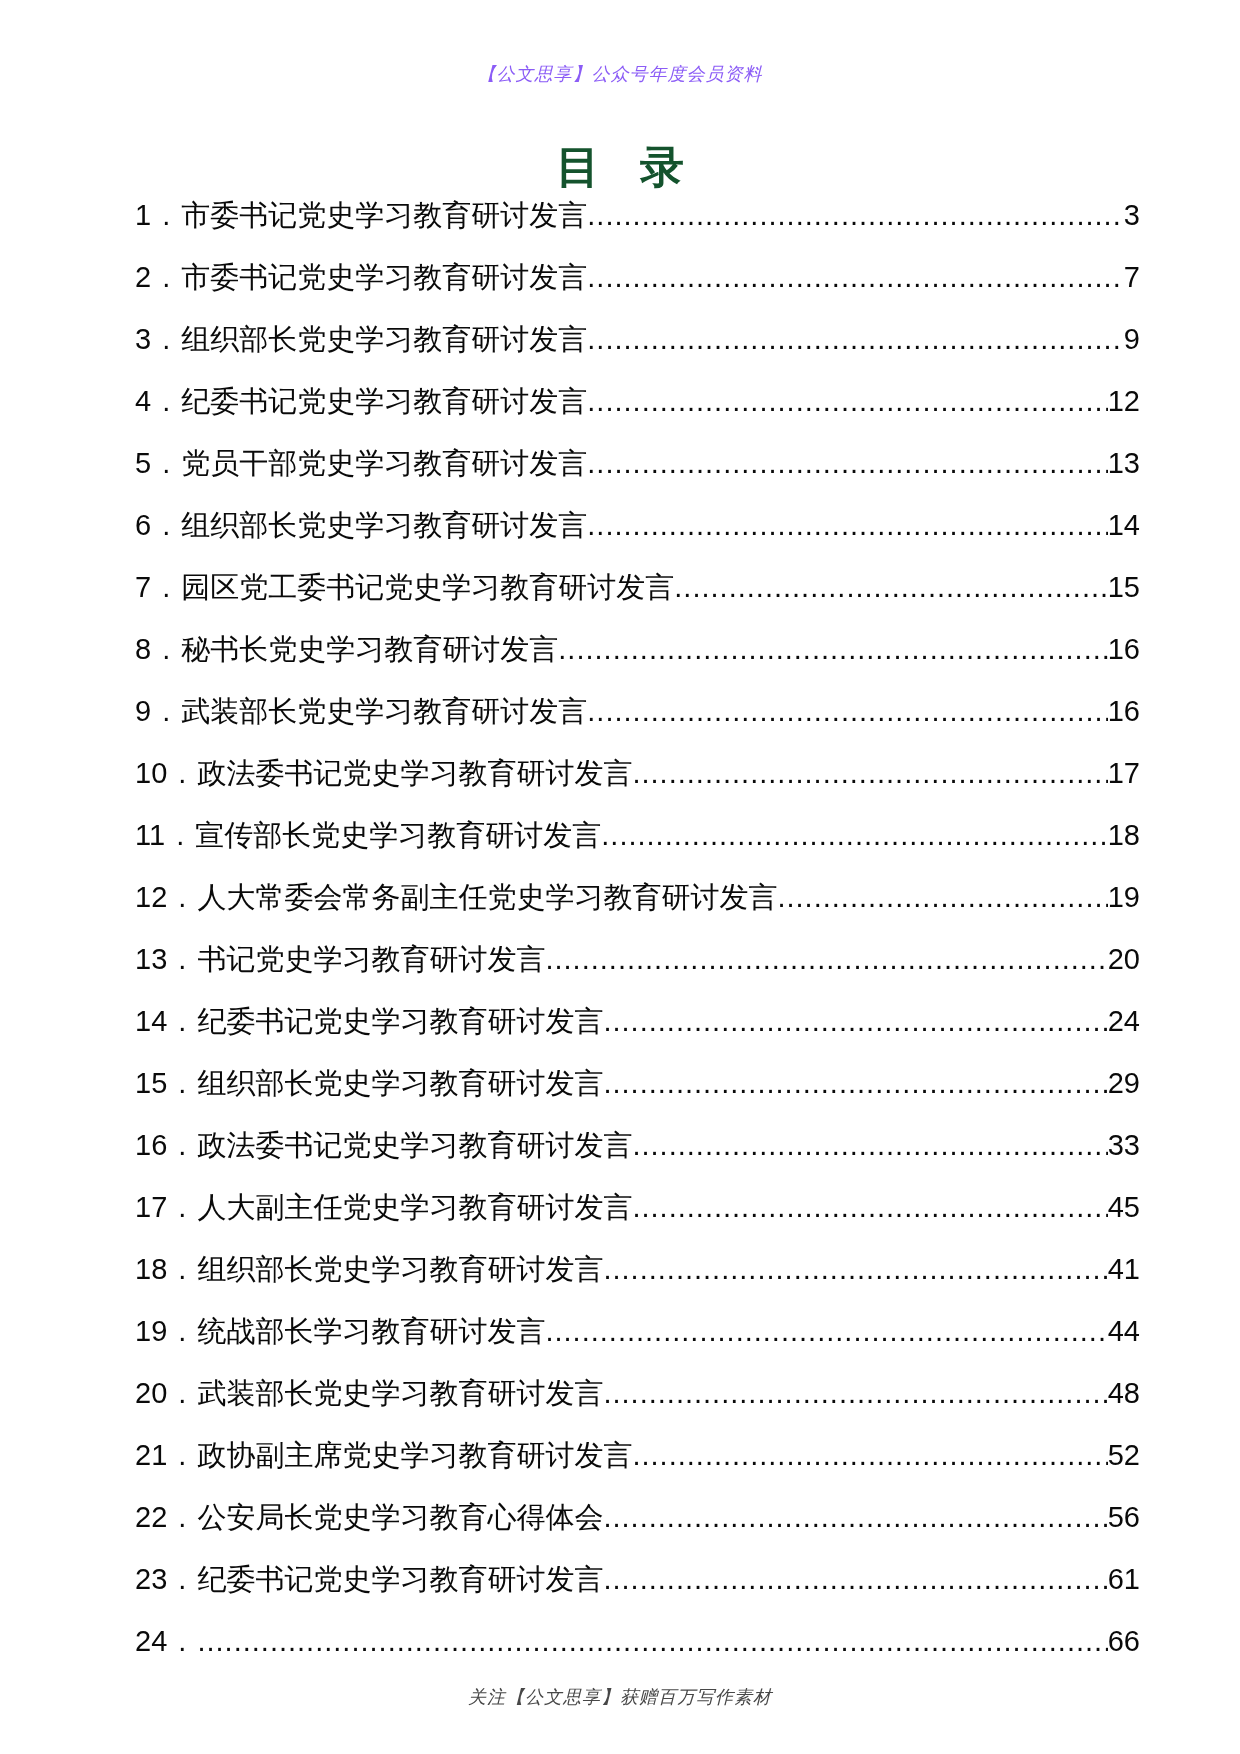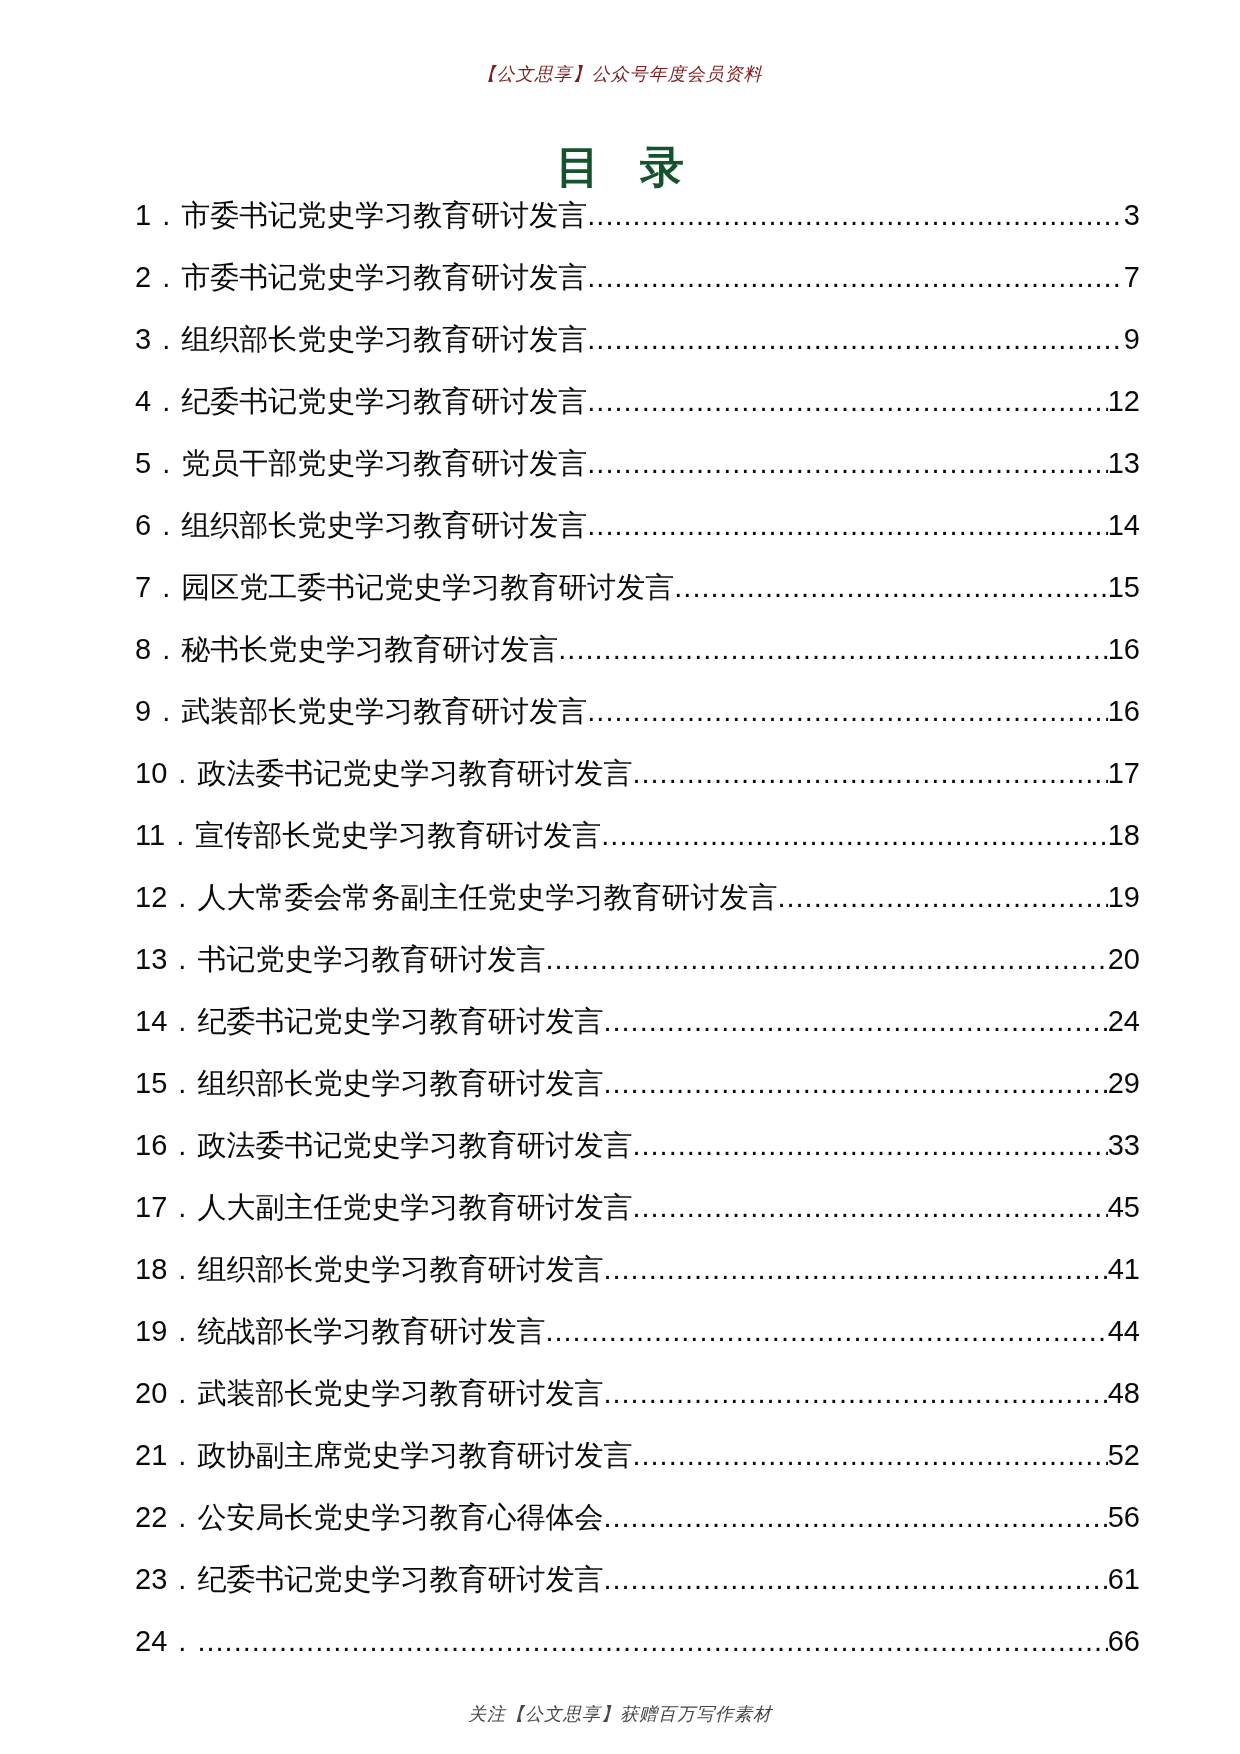--- a/index.html
+++ b/index.html
@@ -18,21 +18,21 @@
     color: #0a0a0a;
   }
   .doc-header {
     position: absolute;
     top: 62px;
     left: 0;
     right: 0;
     text-align: center;
     font-size: 18px;
     font-style: italic;
-    color: #7f1d1d;
+    color: #8b5cf6;
     letter-spacing: 1px;
   }
   .doc-title {
     position: absolute;
     top: 138px;
     left: 0;
     right: 0;
     text-align: center;
     font-size: 44px;
     font-weight: 700;
@@ -72,21 +72,21 @@
     overflow: hidden;
     white-space: nowrap;
     letter-spacing: 1px;
   }
   .toc-page {
     flex: 0 0 auto;
     white-space: pre;
   }
   .doc-footer {
     position: absolute;
-    bottom: 28px;
+    bottom: 45px;
     left: 0;
     right: 0;
     text-align: center;
     font-size: 18px;
     font-style: italic;
     color: #474747;
     letter-spacing: 1px;
   }
 </style>
 </head>

